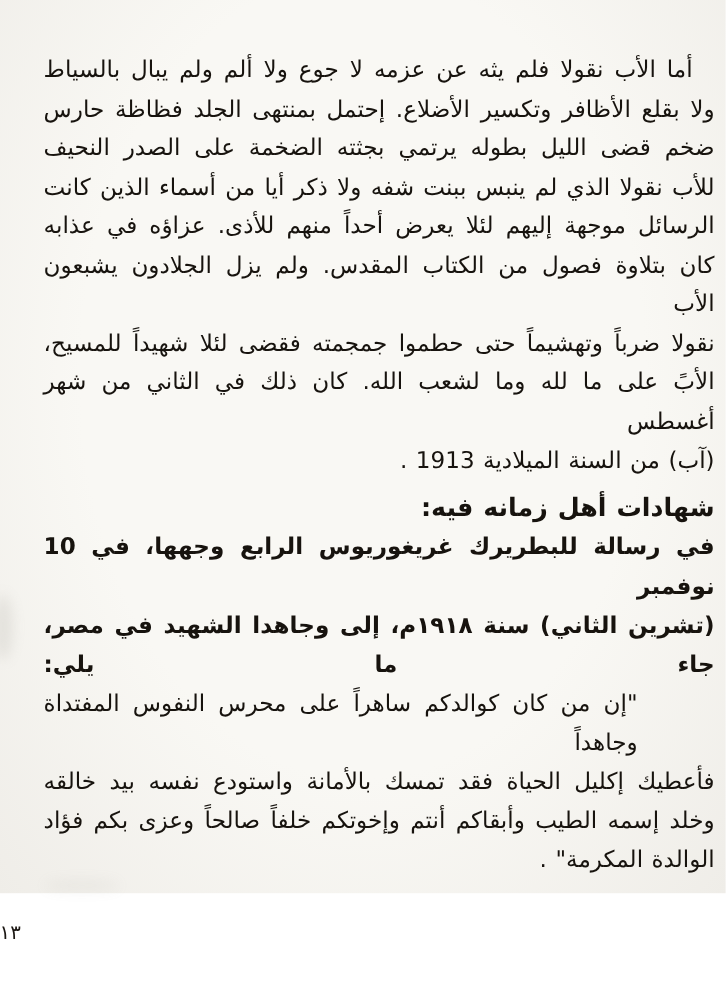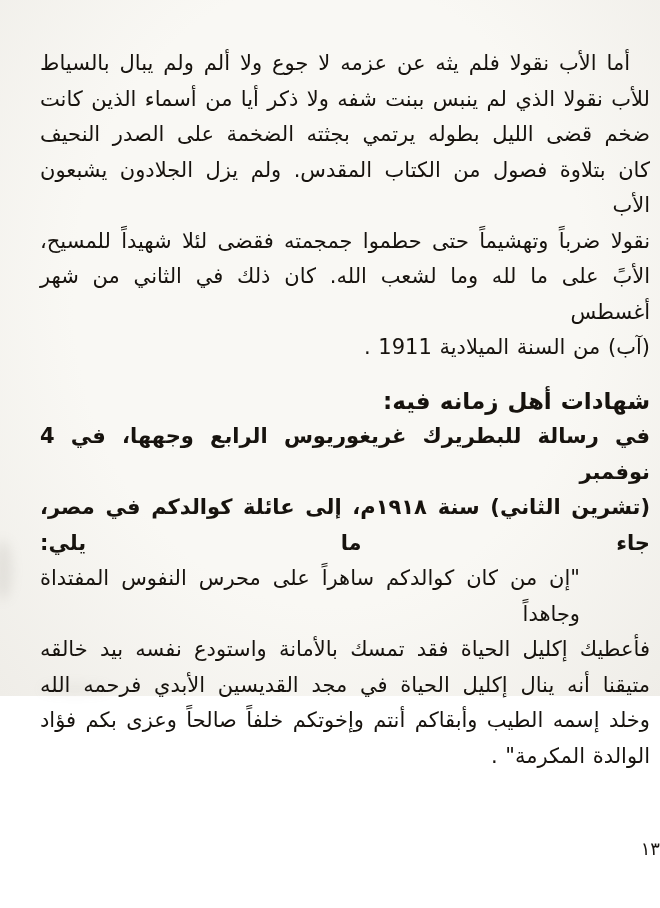--- a/index.html
+++ b/index.html
@@ -8,21 +8,21 @@
   }
   body {
     width: 660px;
     height: 908px;
     overflow: hidden;
     font-family: "DejaVu Sans", sans-serif;
   }
   .page {
     position: relative;
     width: 660px;
-    height: 696px;
+    height: 812px;
     direction: rtl;
     color: #17130e;
     background: radial-gradient(ellipse at 50% 42%, #f9f8f4 55%, #efede8 100%);
   }
   .scan-smudge {
     position: absolute;
     border-radius: 50%;
     filter: blur(6px);
     opacity: 0.18;
     background: #9a968e;
@@ -41,68 +41,69 @@
     line-height: 35.5px;
     text-align: justify;
     text-align-last: justify;
     word-spacing: 1px;
     white-space: normal;
   }
   .ln-end {
     text-align-last: right;
   }
   .block-bold .ln { font-weight: 700; }
-  .block-heading { margin-top: 18px; }
+  .block-heading { margin-top: 8px; }
   .block-heading .ln {
     font-weight: 700;
     font-size: 23px;
   }
   
   .block:nth-child(1) .ln:first-child { padding-right: 20px; }
   .block:nth-child(4) .ln:first-child { padding-right: 70px; }
   .block:nth-child(5) .ln:first-child { padding-right: 8px; }
   .block:nth-child(6) .ln:first-child { padding-right: 46px; }
   .page-number {
     position: absolute;
     top: 838px;
     left: 0;
     right: 0;
-    text-align: right;
+    text-align: left;
     font-size: 18px;
     letter-spacing: 2px;
     color: #1b1713;
   }
 </style>
 </head>
 <body>
 
 <div class="page">
   <div class="scan-smudge smudge-left"></div>
   <div class="scan-smudge smudge-bottom"></div>
 
   <div class="content">
       <div class="block block-body">
         <div class="ln">أما الأب نقولا فلم يثه عن عزمه لا جوع ولا ألم ولم يبال بالسياط</div>
+        <div class="ln">ولا بقلع الأظافر وتكسير الأضلاع. إحتمل بمنتهى الجلد فظاظة حارس</div>
+        <div class="ln">ضخم قضى الليل بطوله يرتمي بجثته الضخمة على الصدر النحيف</div>
         <div class="ln">للأب نقولا الذي لم ينبس ببنت شفه ولا ذكر أيا من أسماء الذين كانت</div>
-        <div class="ln">ضخم قضى الليل بطوله يرتمي بجثته الضخمة على الصدر النحيف</div>
+        <div class="ln">الرسائل موجهة إليهم لئلا يعرض أحداً منهم للأذى. عزاؤه في عذابه</div>
         <div class="ln">كان بتلاوة فصول من الكتاب المقدس. ولم يزل الجلادون يشبعون الأب</div>
         <div class="ln">نقولا ضرباً وتهشيماً حتى حطموا جمجمته فقضى لئلا شهيداً للمسيح،</div>
         <div class="ln">الأبً على ما لله وما لشعب الله. كان ذلك في الثاني من شهر أغسطس</div>
-        <div class="ln ln-end">(آب) من السنة الميلادية 1911 .</div>
+        <div class="ln ln-end">(آب) من السنة الميلادية 1913 .</div>
       </div>
       <div class="block block-heading">
         <div class="ln ln-end">شهادات أهل زمانه فيه:</div>
       </div>
       <div class="block block-bold">
-        <div class="ln">في رسالة للبطريرك غريغوريوس الرابع وجهها، في 4 نوفمبر</div>
-        <div class="ln">(تشرين الثاني) سنة ١٩١٨م، إلى عائلة كوالدكم في مصر، جاء ما يلي:</div>
+        <div class="ln">في رسالة للبطريرك غريغوريوس الرابع وجهها، في 10 نوفمبر</div>
+        <div class="ln">(تشرين الثاني) سنة ١٩١٨م، إلى وجاهدا الشهيد في مصر، جاء ما يلي:</div>
       </div>
       <div class="block block-body">
         <div class="ln">"إن من كان كوالدكم ساهراً على محرس النفوس المفتداة وجاهداً</div>
         <div class="ln">فأعطيك إكليل الحياة فقد تمسك بالأمانة واستودع نفسه بيد خالقه</div>
-        <div class="ln">متيقنا أنه ينال إكليل الحياة في مجد القديسين الأبدي فرحمه الله</div>
         <div class="ln">وخلد إسمه الطيب وأبقاكم أنتم وإخوتكم خلفاً صالحاً وعزى بكم فؤاد</div>
         <div class="ln ln-end">الوالدة المكرمة" .</div>
       </div>
     </div>
 
   <div class="page-number">١٣</div>
 </div>
 
 </body></html>

